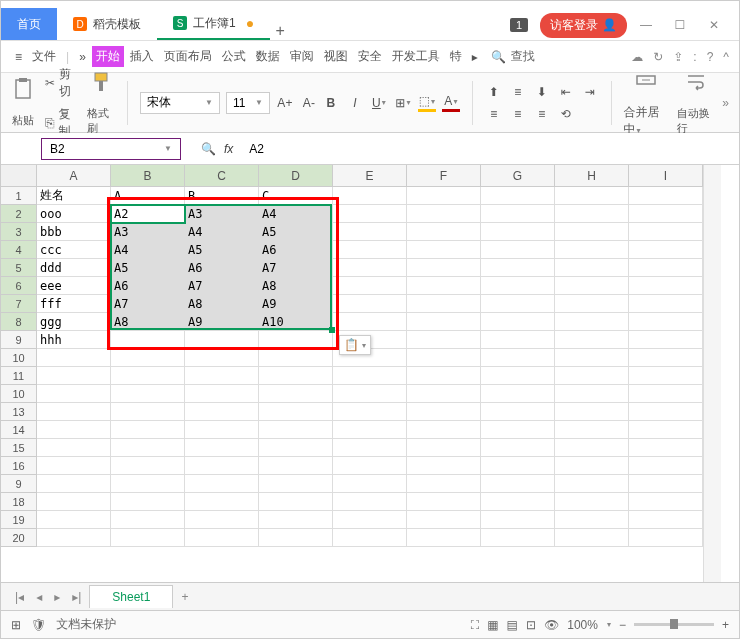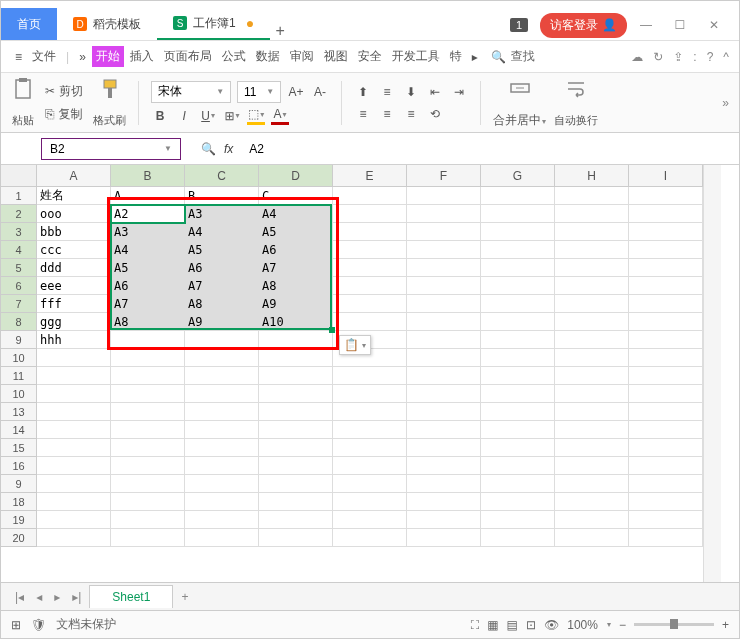--- a/index.html
+++ b/index.html
@@ -136,21 +136,21 @@
       </span>
   </div>
   <div class="ribbon-big">
       <svg viewBox="0 0 24 24">
         <rect x="6" y="3" width="12" height="8" fill="#f0c040" stroke="#888"></rect>
         <rect x="10" y="11" width="4" height="10" fill="#888"></rect>
       </svg>
       <span class="ribbon-label">格式刷</span>
     </div>
   <div class="ribbon-sep"></div>
-  <div style="display:flex;flex-direction:column;gap:4px">
+  <div style="display:flex;flex-direction:row;gap:4px">
     <div class="ribbon-row">
       <div class="font-select">
           <span>宋体</span>
           <span class="dd">▼</span>
         </div>
       <div class="font-select" style="min-width:44px">
           <span>11</span>
           <span class="dd">▼</span>
         </div>
       <span class="ribbon-ico">A<sup>+</sup></span>

